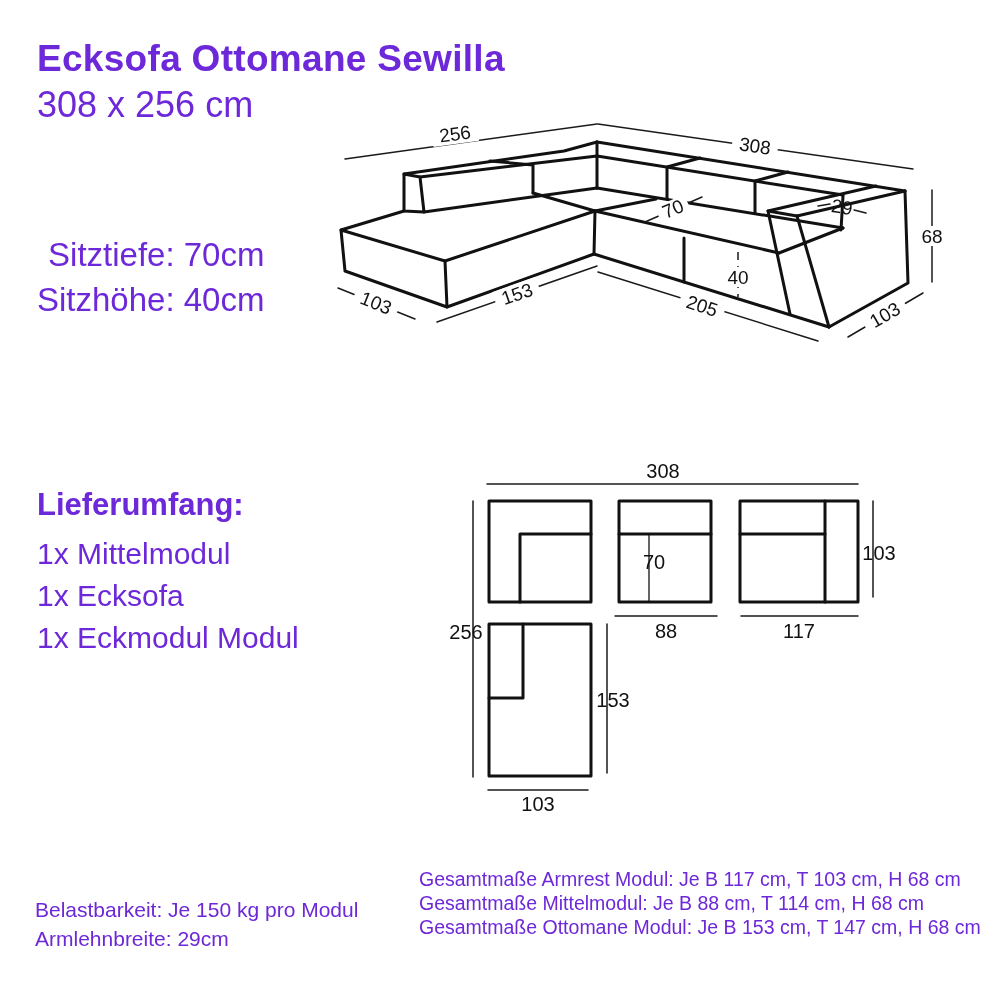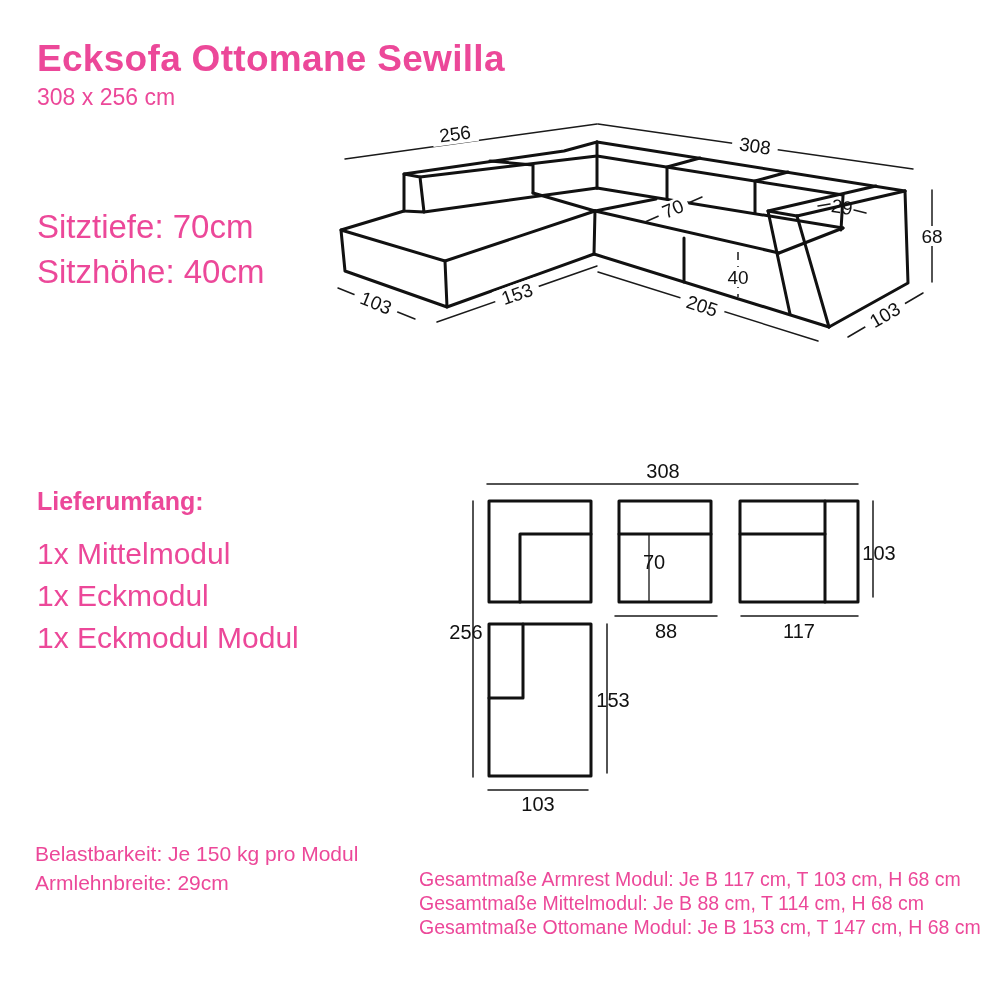--- a/index.html
+++ b/index.html
@@ -1,23 +1,23 @@
 <!DOCTYPE html>
 <html><head>
 <meta charset="utf-8">
 <style>
   html,body{margin:0;padding:0;background:#fff;}
   .page{position:relative;width:1000px;height:1000px;background:#fff;overflow:hidden;
-        font-family:"Liberation Sans", sans-serif;color:#ec4899;}
+        font-family:"Liberation Sans", sans-serif;color:#6d28d9;}
   .title{position:absolute;left:37px;top:38px;font-size:37px;font-weight:700;letter-spacing:.3px;}
-  .subtitle{position:absolute;left:37px;top:84px;font-size:23px;font-weight:400;}
-  .seat-info{position:absolute;left:37px;top:204px;font-size:33px;line-height:45px;}
-  .delivery-heading{position:absolute;left:37px;top:487px;font-size:25px;font-weight:700;}
+  .subtitle{position:absolute;left:37px;top:84px;font-size:36px;font-weight:400;}
+  .seat-info{position:absolute;left:37px;top:232px;font-size:33px;line-height:45px;text-align:right;}
+  .delivery-heading{position:absolute;left:37px;top:487px;font-size:31px;font-weight:700;}
   .delivery-items{position:absolute;left:37px;top:533px;font-size:30px;line-height:42px;}
-  .notes{position:absolute;left:35px;top:839px;font-size:21px;line-height:29px;}
+  .notes{position:absolute;left:35px;top:895px;font-size:21px;line-height:29px;}
   .module-dims{position:absolute;left:419px;top:867px;font-size:19.5px;line-height:24px;}
   svg.drawing{position:absolute;left:0;top:0;}
   .struct{fill:none;stroke:#111;stroke-width:3;stroke-linecap:round;stroke-linejoin:round;}
   .struct-thin{fill:none;stroke:#111;stroke-width:1.3;}
   .dim{fill:none;stroke:#1a1a1a;stroke-width:1.5;stroke-linecap:round;}
   .dim-dash{fill:none;stroke:#1a1a1a;stroke-width:1.5;stroke-dasharray:8 6;}
   text.dimlbl{font-family:"Liberation Sans",sans-serif;font-size:19px;fill:#111;
               text-anchor:middle;dominant-baseline:central;}
   text.tvlbl{font-family:"Liberation Sans",sans-serif;font-size:20px;fill:#111;
              text-anchor:middle;dominant-baseline:central;}
@@ -32,21 +32,21 @@
   <div class="subtitle">308 x 256 cm</div>
 
   <div class="seat-info">
     <div>Sitztiefe: 70cm</div>
     <div>Sitzhöhe: 40cm</div>
   </div>
 
   <div class="delivery-heading">Lieferumfang:</div>
   <div class="delivery-items">
     <div>1x Mittelmodul</div>
-    <div>1x Eckmodul</div>
+    <div>1x Ecksofa</div>
     <div>1x Eckmodul Modul</div>
   </div>
 
   <div class="notes">
     <div>Belastbarkeit: Je 150 kg pro Modul</div>
     <div>Armlehnbreite: 29cm</div>
   </div>
 
   <div class="module-dims">
     <div>Gesamtmaße Armrest Modul: Je B 117 cm, T 103 cm, H 68 cm</div>

